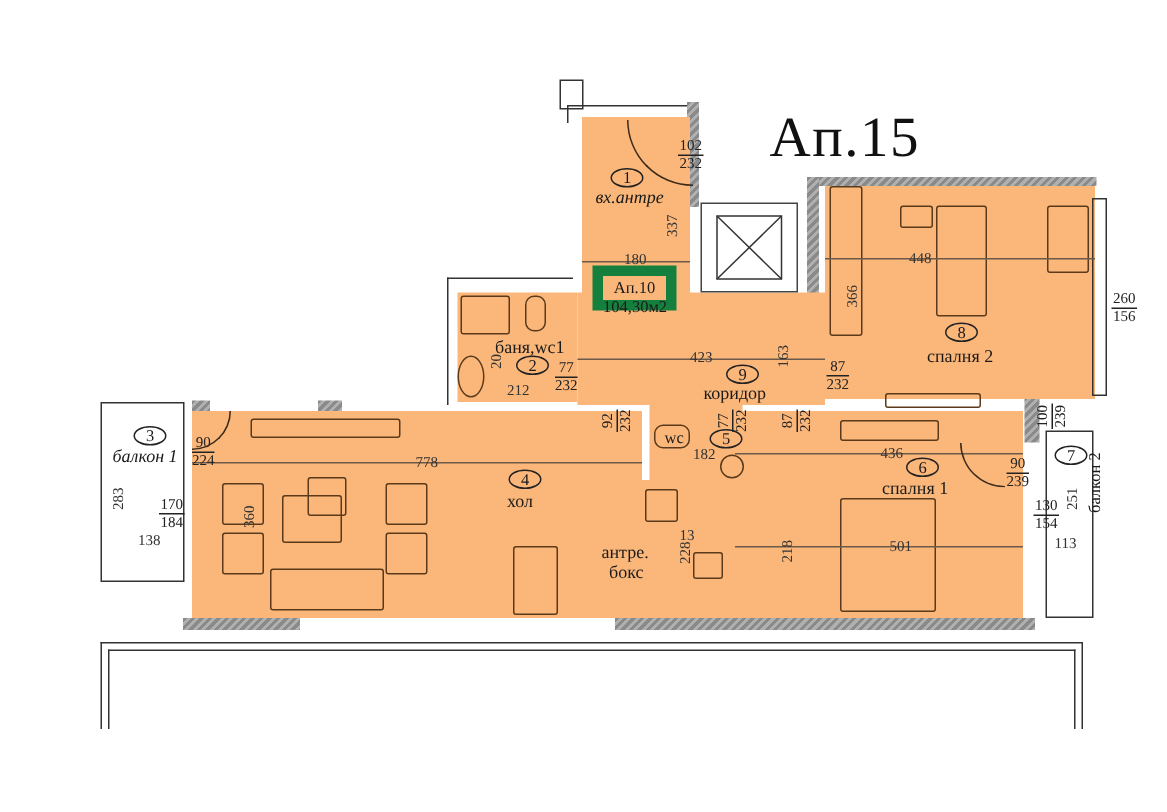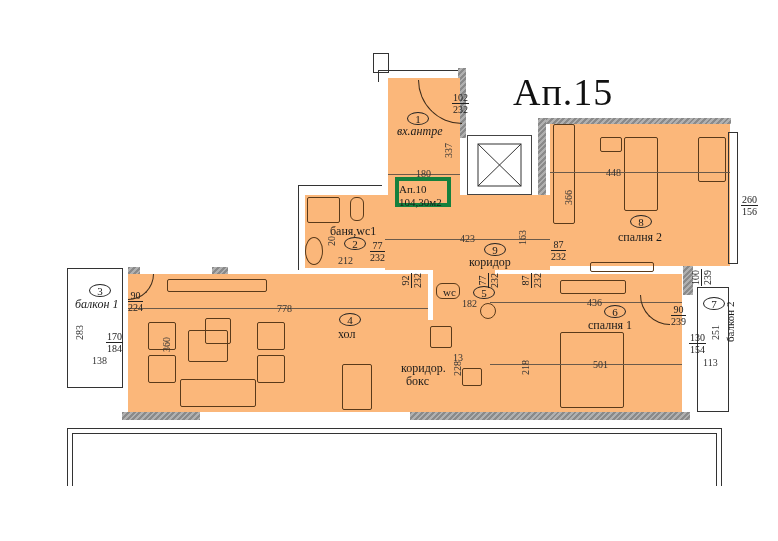--- a/index.html
+++ b/index.html
@@ -9,21 +9,21 @@
   .wall { position:absolute; background:repeating-linear-gradient(135deg,#8a8a8a 0 2px,#b0b0b0 2px 4px); }
   .line { position:absolute; border:1px solid #333; box-sizing:border-box; }
   .title { position:absolute; left:513px; top:70px; font-size:38px; color:#111; letter-spacing:1px; }
   .label { position:absolute; font-size:12px; white-space:nowrap; color:#1a1a1a; }
   .num { position:absolute; width:22px; height:13px; border:1px solid #222; border-radius:50%; font-size:11px; line-height:13px; text-align:center; box-sizing:border-box; background:transparent; }
   .dim { position:absolute; font-size:10px; color:#333; white-space:nowrap; }
   .frac { position:absolute; font-size:10px; line-height:11px; text-align:center; color:#222; }
   .frac .top { display:block; border-bottom:1px solid #222; padding:0 1px; }
   .frac .bot { display:block; }
   .vert { transform:rotate(-90deg); transform-origin:left top; }
-  .area-box { position:absolute; left:395px; top:177px; width:56px; height:30px; border:4px solid #15803d; font-size:11px; text-align:left; line-height:13px; padding-top:2px; box-sizing:border-box; }
+  .area-box { position:absolute; left:395px; top:177px; width:56px; height:30px; border:7px solid #15803d; font-size:11px; text-align:center; line-height:13px; padding-top:2px; box-sizing:border-box; }
   .furn { position:absolute; border:1px solid #5a3a1a; box-sizing:border-box; border-radius:2px; }
   .dline { position:absolute; background:#6b5a4a; }
   .door { position:absolute; border:1px solid #3a2a1a; box-sizing:border-box; }
   .elev { position:absolute; left:467px; top:135px; width:65px; height:60px; background:#fff; border:1px solid #444; box-sizing:border-box; }
 </style>
 </head>
 <body>
 
 <div class="plan">
 
@@ -128,21 +128,21 @@
 
   <div class="dim" style="left:277px;top:303px;">778</div>
   <div class="num" style="left:339px;top:313px;">4</div>
   <div class="label" style="left:338px;top:327px;">хол</div>
   <div class="dim vert" style="left:161px;top:352px;">360</div>
 
   <div class="label" style="left:443px;top:270px;font-size:11px;margin-top:16px;">wc</div>
   <div class="num" style="left:473px;top:286px;">5</div>
   <div class="dim" style="left:462px;top:298px;">182</div>
 
-  <div class="label" style="left:401px;top:361px;">коридор.</div>
+  <div class="label" style="left:401px;top:361px;">антре.</div>
   <div class="label" style="left:406px;top:374px;">бокс</div>
   <div class="dim" style="left:453px;top:352px;">13</div>
   <div class="dim vert" style="left:452px;top:376px;">228</div>
 
   <div class="dim" style="left:587px;top:297px;">436</div>
   <div class="num" style="left:604px;top:305px;">6</div>
   <div class="label" style="left:588px;top:318px;">спалня 1</div>
   <div class="dim" style="left:593px;top:359px;">501</div>
   <div class="dim vert" style="left:520px;top:375px;">218</div>
 

